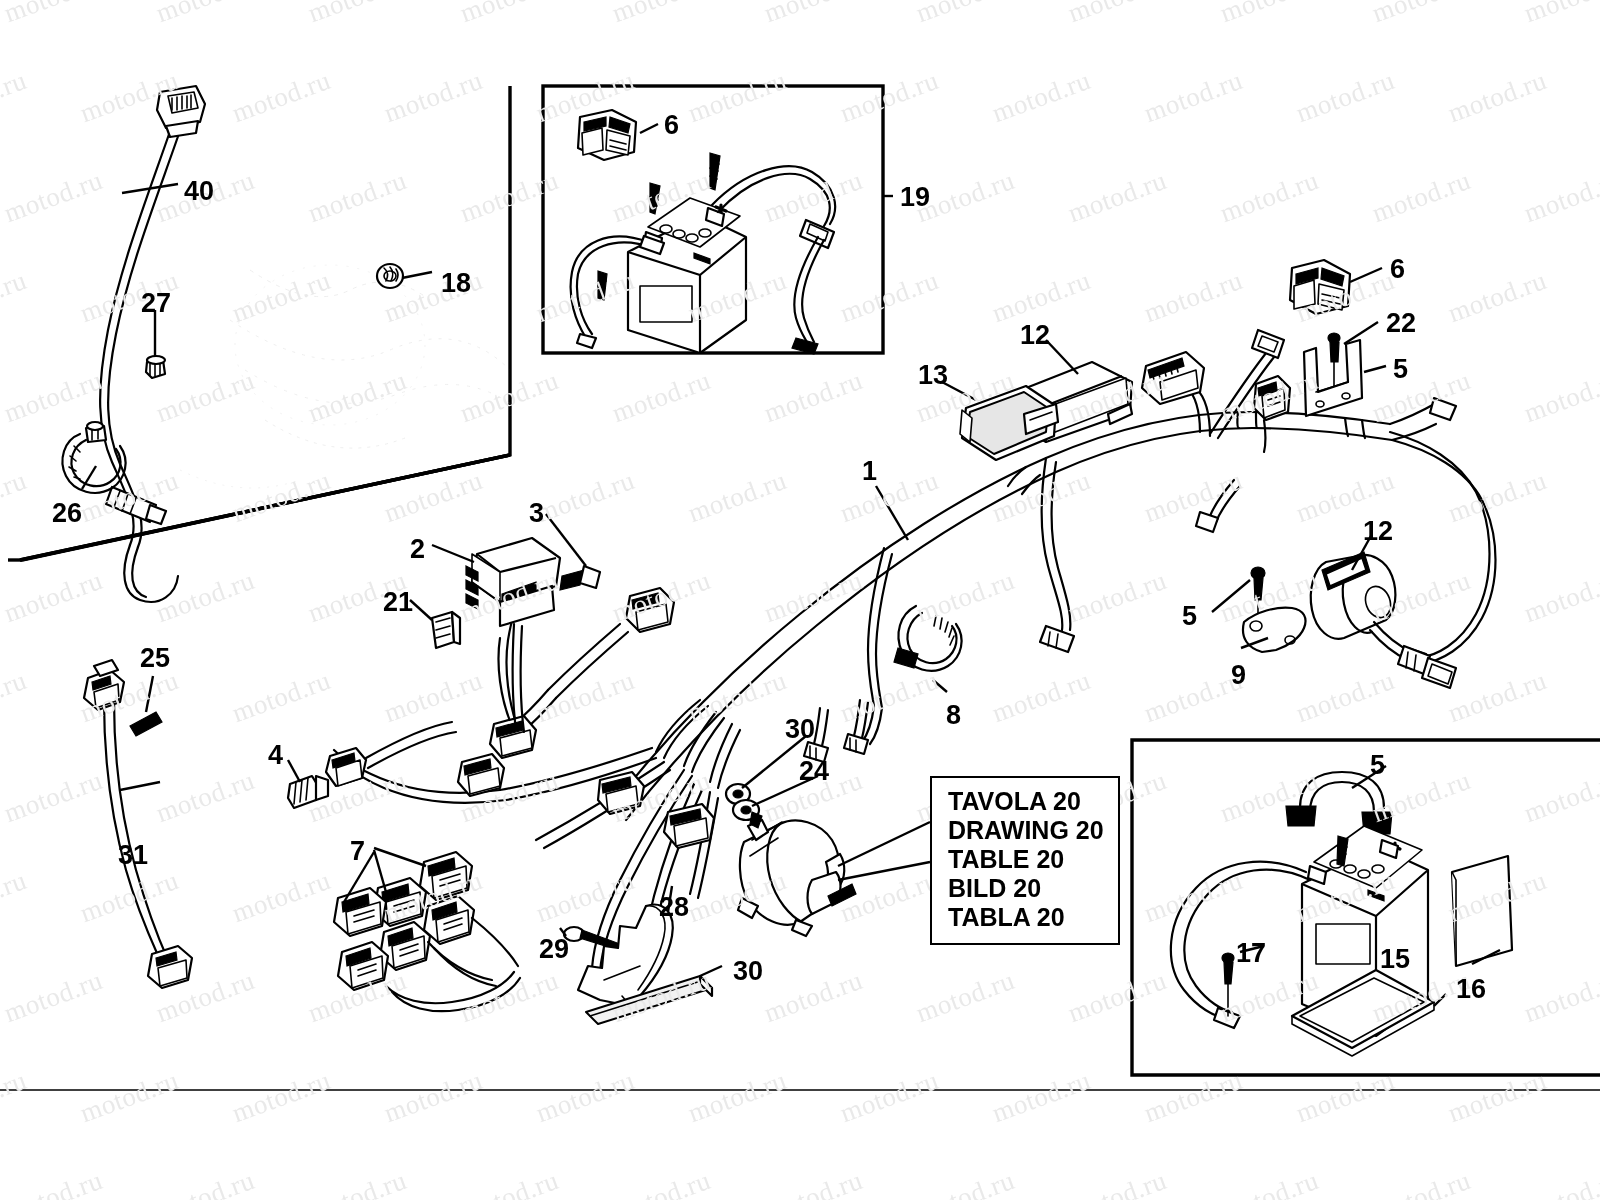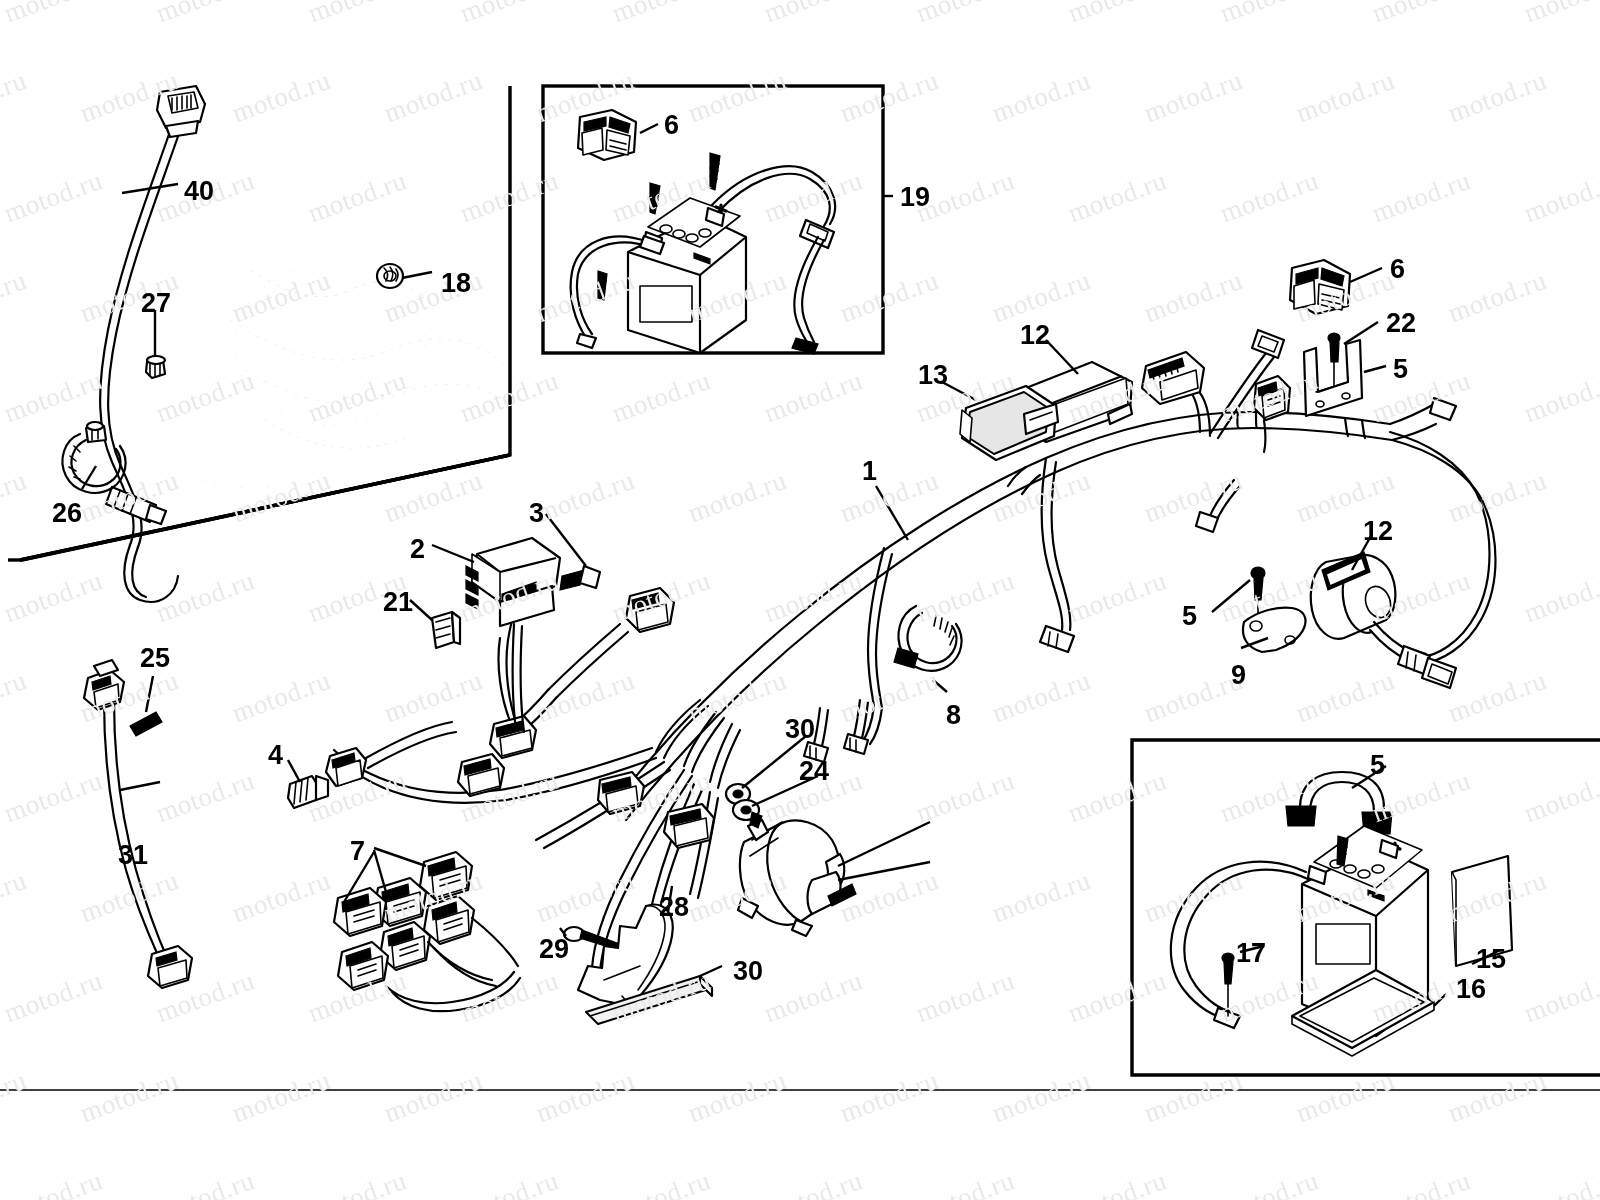--- a/index.html
+++ b/index.html
@@ -819,33 +819,40 @@
       <div class="callout n" style="left: 664px; top: 112px;">6</div>
       <div class="callout n" style="left: 1390px; top: 256px;">6</div>
       <div class="callout n" style="left: 350px; top: 838px;">7</div>
       <div class="callout n" style="left: 946px; top: 702px;">8</div>
       <div class="callout n" style="left: 1231px; top: 662px;">9</div>
       <div class="callout n" style="left: 1182px; top: 603px;">5</div>
       <div class="callout n" style="left: 1363px; top: 518px;">12</div>
       <div class="callout n" style="left: 1020px; top: 322px;">12</div>
       <div class="callout n" style="left: 918px; top: 362px;">13</div>
       <div class="callout n" style="left: 1370px; top: 752px;">5</div>
-      <div class="callout n" style="left: 1476px; top: 946px; text-align: center;">15</div>
+      <div class="callout n" style="left: 1380px; top: 946px; text-align: center;">15</div>
       <div class="callout n" style="left: 1456px; top: 976px;">16</div>
       <div class="callout n" style="left: 1236px; top: 940px;">17</div>
       <div class="callout n" style="left: 900px; top: 184px;">19</div>
       <div class="callout n" style="left: 441px; top: 270px;">18</div>
       <div class="callout n" style="left: 184px; top: 178px;">40</div>
       <div class="callout n" style="left: 383px; top: 589px;">21</div>
       <div class="callout n" style="left: 1386px; top: 310px;">22</div>
       <div class="callout n" style="left: 785px; top: 716px;">30</div>
       <div class="callout n" style="left: 799px; top: 758px;">24</div>
       <div class="callout n" style="left: 140px; top: 645px;">25</div>
       <div class="callout n" style="left: 52px; top: 500px;">26</div>
       <div class="callout n" style="left: 141px; top: 290px;">27</div>
       <div class="callout n" style="left: 659px; top: 894px;">28</div>
       <div class="callout n" style="left: 539px; top: 936px;">29</div>
       <div class="callout n" style="left: 733px; top: 958px;">30</div>
       <div class="callout n" style="left: 118px; top: 842px;">31</div>
     </div>
 
+  <div class="tavola" id="tavolaBox" style="left:930px;top:776px;">
+    <div>TAVOLA 20</div>
+    <div>DRAWING 20</div>
+    <div>TABLE 20</div>
+    <div>BILD 20</div>
+    <div>TABLA 20</div>
+  </div>
 
 </div>
 
 </body></html>

